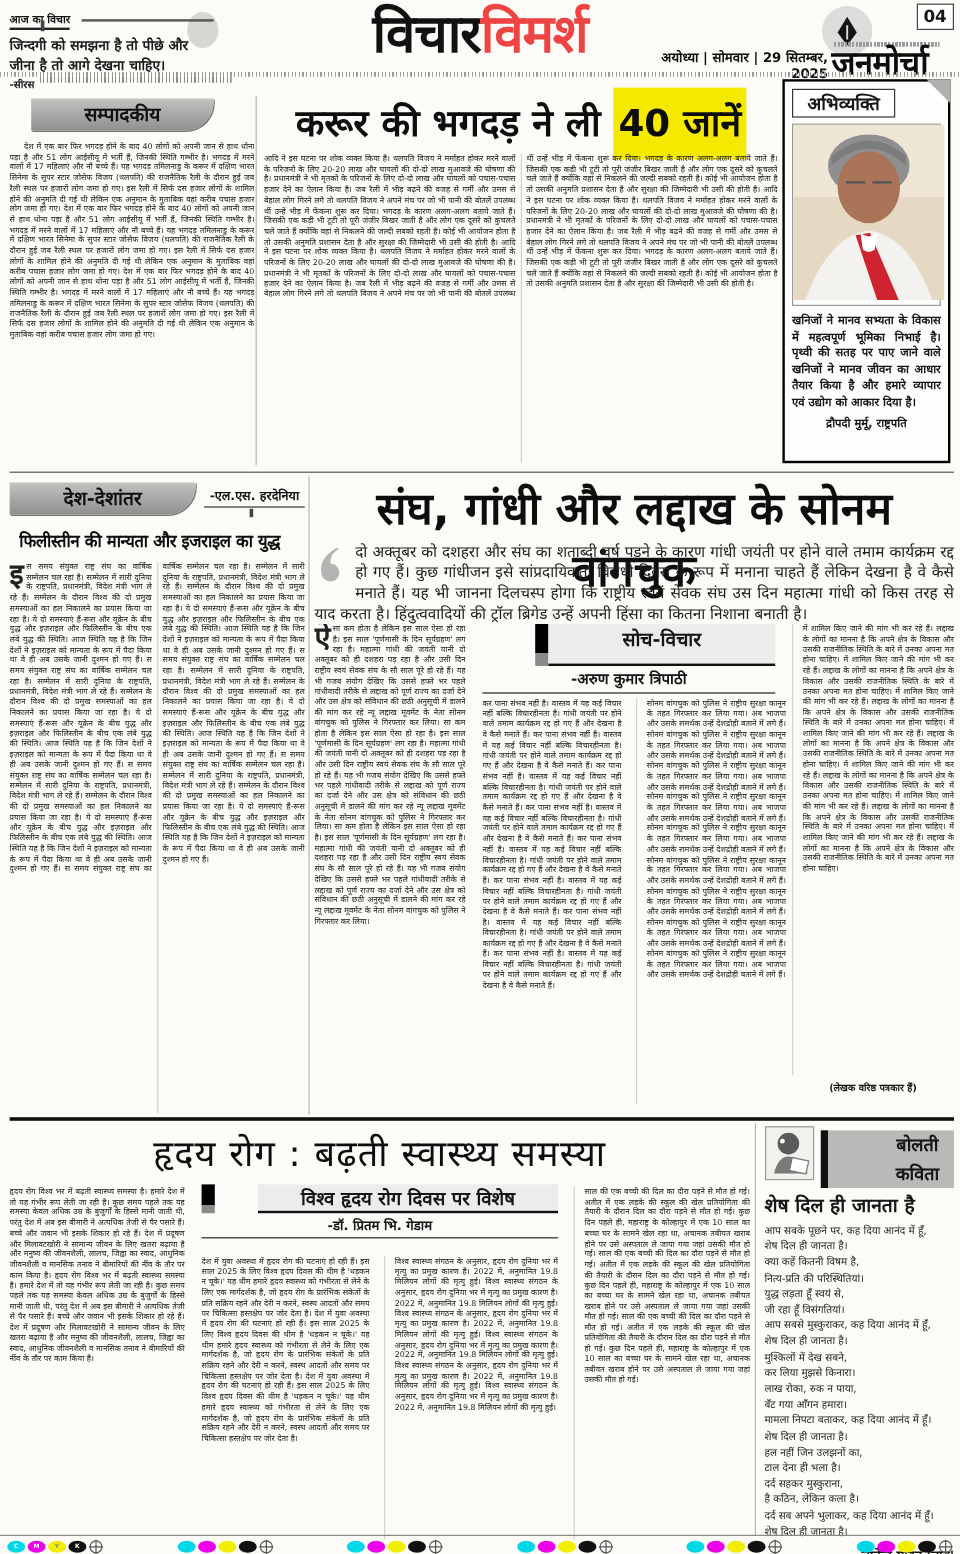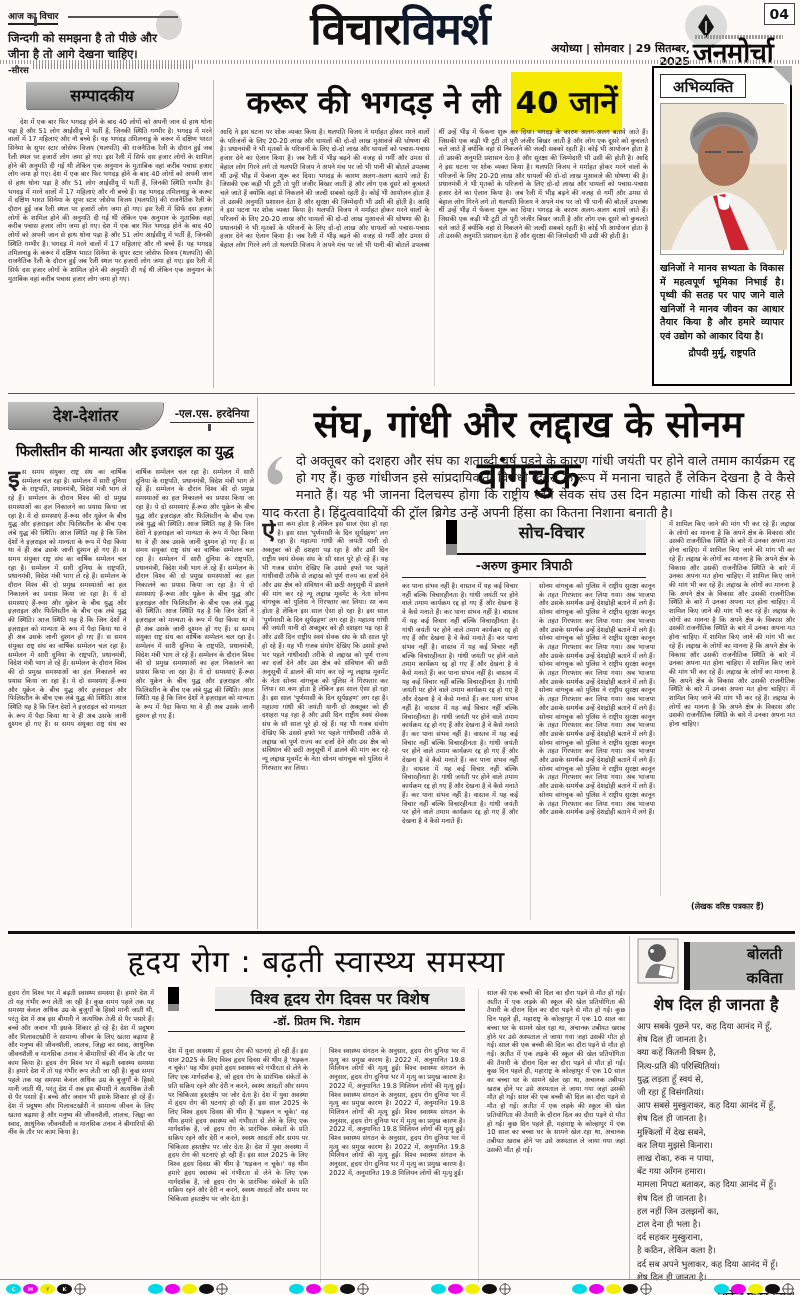--- a/index.html
+++ b/index.html
@@ -9,21 +9,21 @@
   
   .thought-label{font-size:9px;font-weight:bold;border-bottom:2px solid #222;display:inline-block;padding-bottom:1px;}
   .thought-line{position:absolute;left:60px;top:12px;width:110px;height:2px;background:#555;}
   .thought-circle{position:absolute;left:148px;top:6px;width:26px;height:30px;border-radius:50%;background:#d8d6d2;}
   .thought-pin{position:absolute;left:26px;top:13px;width:3px;height:9px;background:#444;}
   .thought-text{font-size:11.5px;font-weight:bold;line-height:16px;color:#1c1c1c;}
   .thought-author{font-size:8.5px;font-weight:bold;}
   .hatch{height:5px;background:repeating-linear-gradient(90deg,#8a8a8a 0 1px,transparent 1px 3px);}
   .masthead{font-size:44px;font-weight:bold;letter-spacing:-1px;line-height:46px;}
   .masthead .m1{color:#111;}
-  .masthead .m2{color:#0f172a;}
+  .masthead .m2{color:#ef4444;}
   .edition{font-size:11px;font-weight:bold;color:#111;}
   .paper-name{font-size:27px;font-weight:bold;color:#0d0d0d;letter-spacing:-0.5px;}
   .paper-tagline{height:4px;width:88px;background:repeating-linear-gradient(90deg,#9a9a9a 0 2px,transparent 2px 3px);}
   .pageno{border:1.5px solid #444;font-size:14px;font-weight:bold;padding:2px 5px;background:#fff;}
   .logo-circle{width:42px;height:42px;border-radius:50%;background:#dcdcda;display:flex;align-items:center;justify-content:center;}
   .head-sep{position:absolute;left:0;top:60px;width:800px;height:4px;
             background:repeating-linear-gradient(90deg,#9a9a9a 0 1px,transparent 1px 3px);}
   
   .tab{background:linear-gradient(180deg,#c2c2c0,#8f8f8d);border-radius:0 0 24px 0;
        font-size:16px;font-weight:bold;color:#111;text-align:center;line-height:27px;height:27px;
@@ -40,21 +40,21 @@
   .abx-fold{position:absolute;right:-2px;top:-2px;width:0;height:0;border-top:20px solid #b0b0ae;border-left:20px solid transparent;}
   .abx-quote{font-size:9.5px;font-weight:600;line-height:13.5px;text-align:justify;}
   .abx-attr{font-size:9.5px;font-weight:bold;text-align:center;}
   
   .miniband{display:flex;align-items:stretch;}
   .miniband .sq{width:11px;background:linear-gradient(180deg,#000 70%,#8a8a8a 70%);}
   .miniband .bar{flex:1;background:#ececea;font-weight:bold;text-align:center;border-bottom:2px solid #111;}
   .mini-byline{font-weight:bold;text-align:center;border-bottom:1.5px solid #222;padding:2px 0 3px;}
   
   .kav-band{background:#b9b9b7;font-size:15px;font-weight:bold;text-align:center;line-height:24px;border-left:6px solid #111;padding-left:44px;}
-  .kav-title{font-size:16px;font-weight:bold;text-align:center;}
+  .kav-title{font-size:16px;font-weight:bold;}
   .kav-lines{font-size:8.6px;line-height:13.2px;white-space:pre-line;color:#1d1d1d;}
   .kav-author{font-size:11px;font-weight:bold;text-align:right;}
   
   .vrule{width:1px;background:#b7b7b3;}
   .hrule{height:1px;background:#555;}
   .hrule-thick{height:3px;background:#111;}
   
   .marks{position:absolute;left:0;top:1283px;width:800px;height:12px;display:flex;justify-content:space-between;padding:0 6px;box-sizing:border-box;}
   .mgroup{display:flex;align-items:center;gap:2px;}
   .dot{width:15px;height:10px;border-radius:50%;display:flex;align-items:center;justify-content:center;

